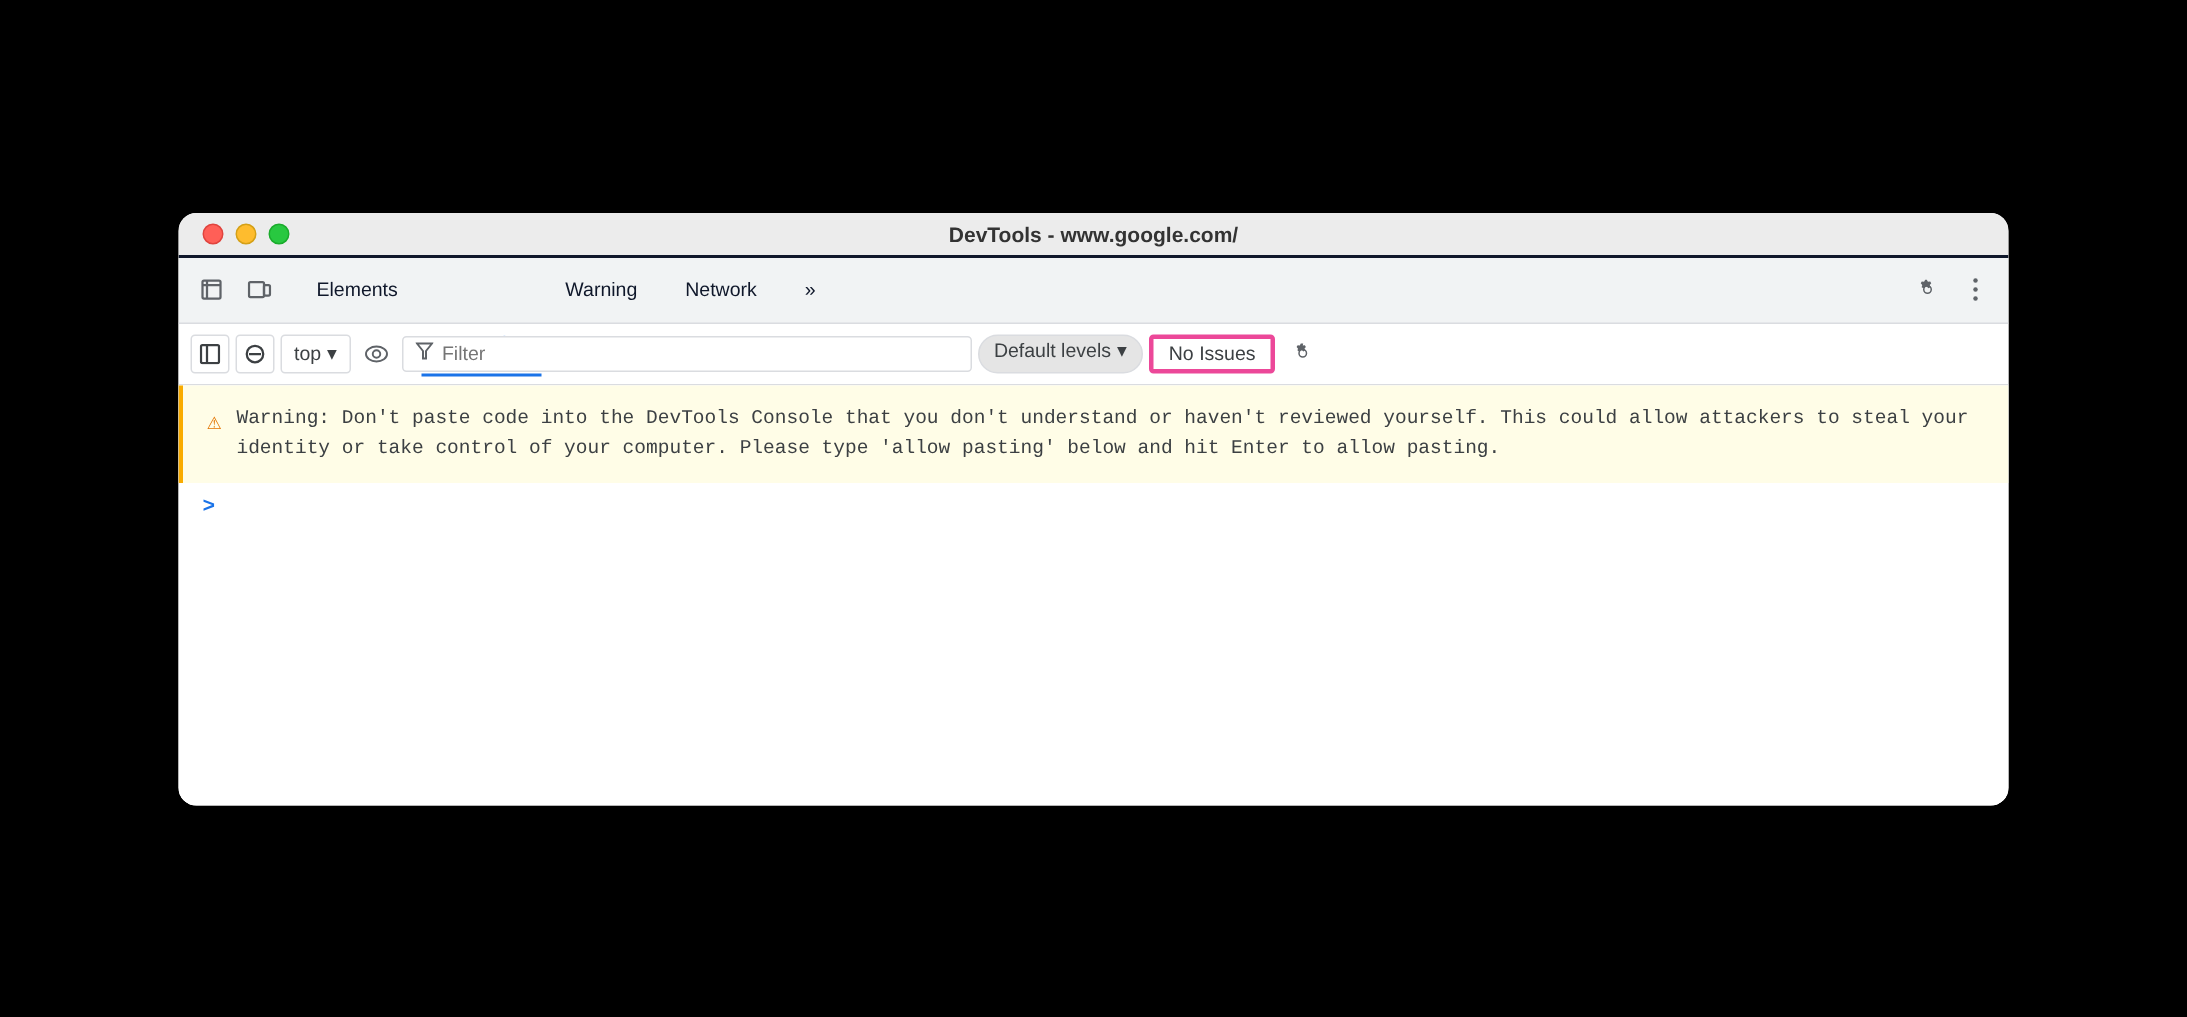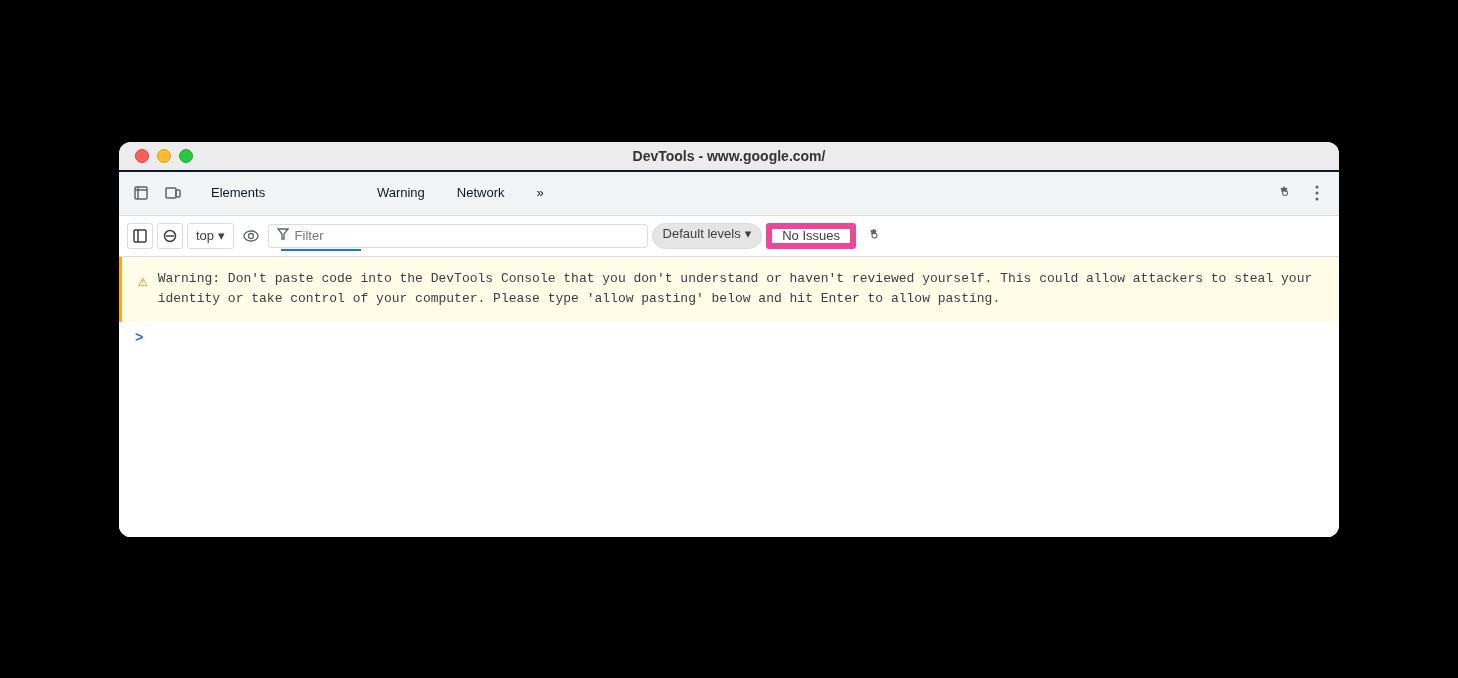--- a/index.html
+++ b/index.html
@@ -229,21 +229,21 @@
       background: #e5e5e5;
       cursor: pointer;
       font-size: 13px;
       color: #3c4043;
       height: 26px;
       white-space: nowrap;
     }
 
     .no-issues {
       padding: 2px 10px;
-      border: 6px solid #ec4899;
+      border: 3px solid #ec4899;
       border-radius: 3px;
       background: #fff;
       font-size: 13px;
       color: #3c4043;
       height: 26px;
       display: flex;
       align-items: center;
       white-space: nowrap;
     }
 

